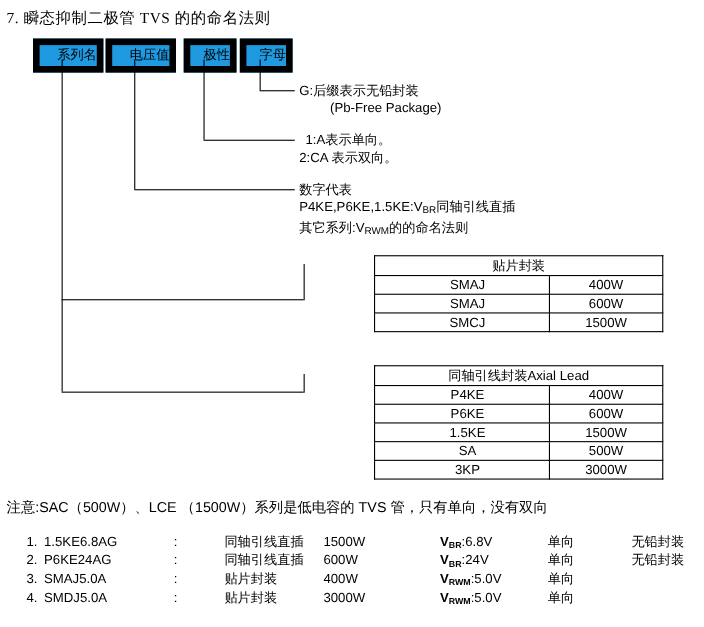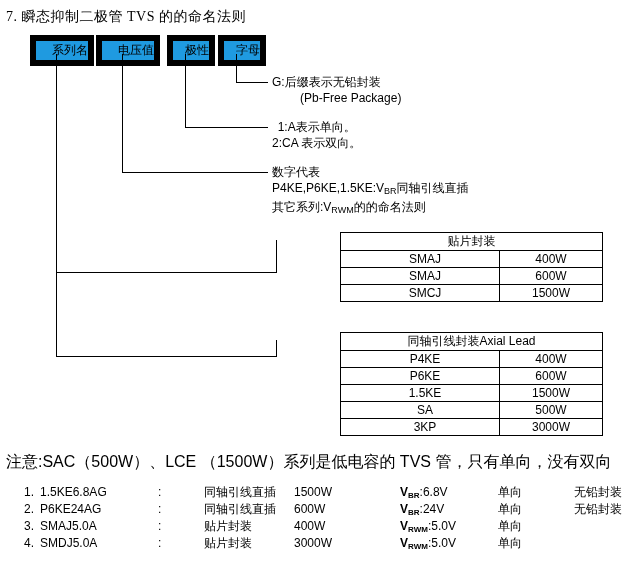--- a/index.html
+++ b/index.html
@@ -63,21 +63,21 @@
     padding: 0 4px;
     font-weight: normal;
   }
   table.pkg .c1 { width: 140px; padding-left: 14px; }
   table.pkg .c2 { width: 94px; }
   table.pkg .hdr { }
 
   #caution {
     left: 6px;
     top: 452px;
-    font-size: 16px;
+    font-size: 13px;
     white-space: nowrap;
   }
 
   
   #examples {
     left: 18px;
     top: 484px;
     font-size: 12px;
   }
   #examples .row {

